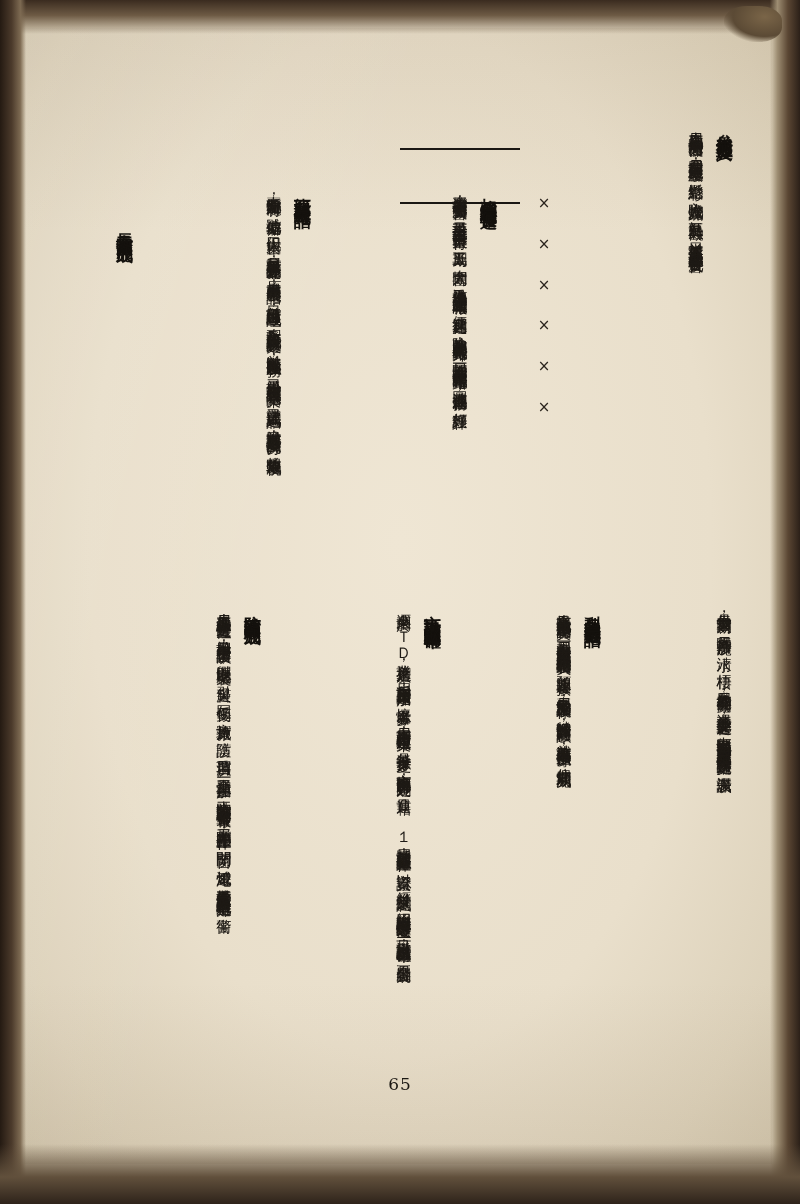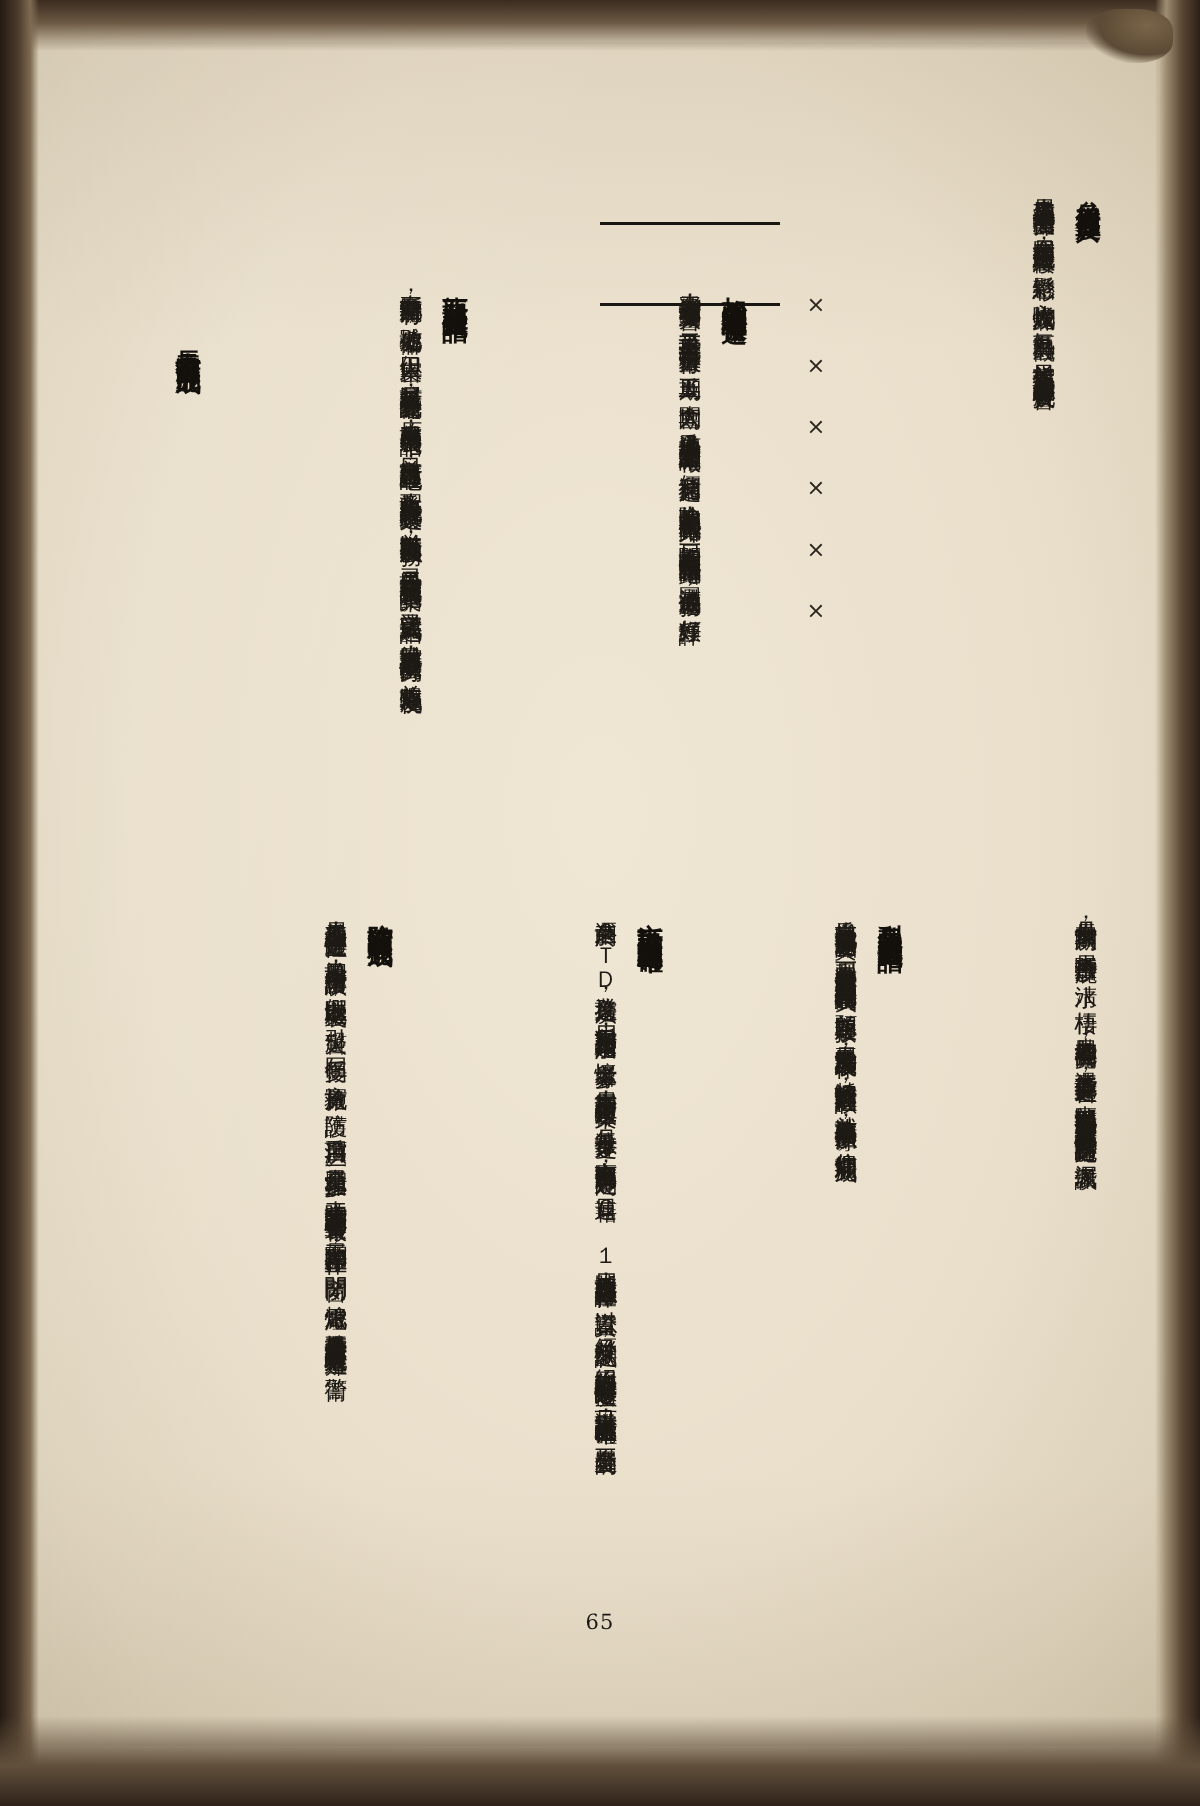--- a/index.html
+++ b/index.html
@@ -127,21 +127,21 @@
     letter-spacing: 0.6em;
     color: #2a241d;
   }
 
   .page-number {
     position: absolute;
     left: 0;
     top: 1074px;
     width: 800px;
     text-align: center;
-    font-size: 14px;
+    font-size: 17px;
     letter-spacing: 0.06em;
     color: #1b1813;
     font-family: "DejaVu Serif", serif;
   }
 </style>
 </head>
 <body>
 
 <div id="page-photo">
   <div class="paper-grain"></div>

